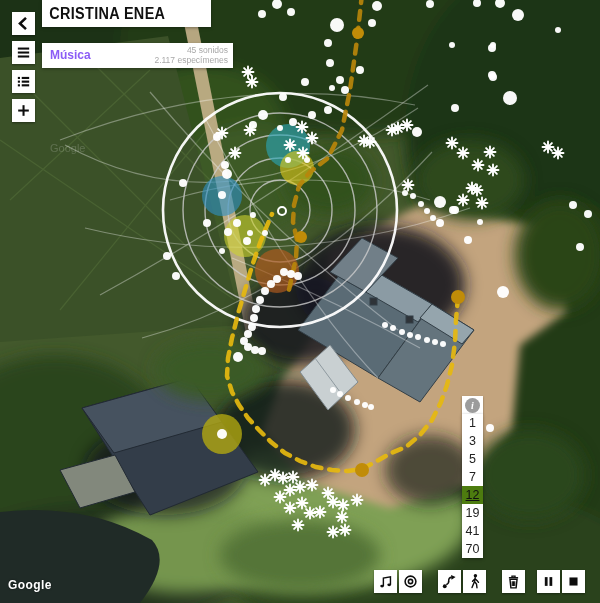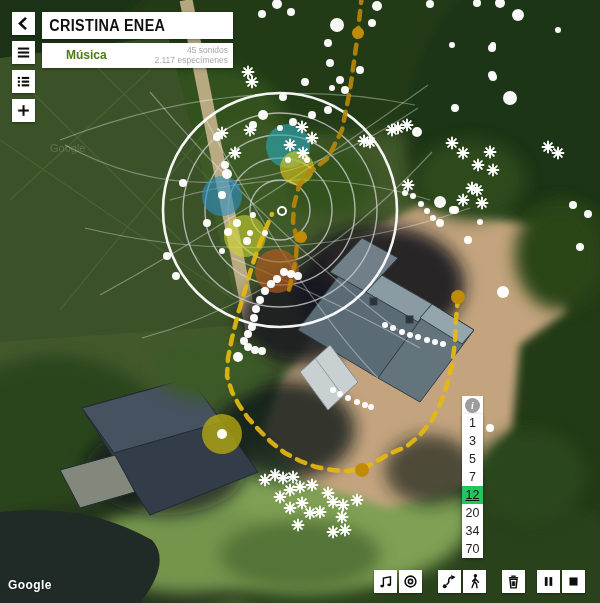--- a/index.html
+++ b/index.html
@@ -2,44 +2,44 @@
 <html><head>
 <meta charset="utf-8">
 <style>
   html,body{margin:0;padding:0;background:#222;}
   #app{position:relative;width:600px;height:603px;overflow:hidden;
        font-family:"Liberation Sans", sans-serif;user-select:none;}
   svg{display:block;}
   #map-bg,#overlay-svg{position:absolute;left:0;top:0;}
   
   .panel{position:absolute;background:#fff;box-shadow:0 1px 3px rgba(0,0,0,.35);}
-  #title-box{left:42px;top:12px;width:191px;height:27px;}
+  #title-box{left:42px;top:0;width:169px;height:27px;}
   #title-box .t{display:inline-block;font-size:16px;font-weight:bold;color:#111;
       line-height:27px;padding-left:8px;letter-spacing:.4px;
       transform:scaleX(.9);transform-origin:left center;white-space:nowrap;}
   #subtitle-box{left:42px;top:43px;width:191px;height:25px;}
-  #subtitle-box .s{font-size:12px;font-weight:bold;color:#4d7c0f;line-height:25px;padding-left:24px;margin-top:28px;}
+  #subtitle-box .s{font-size:12px;font-weight:bold;color:#8b5cf6;line-height:25px;padding-left:8px;margin-top:28px;}
   #stats{position:absolute;right:5px;top:3px;text-align:right;color:#a8a8a8;
       font-size:8.5px;line-height:9.5px;}
   
   .sqbtn{width:23px;height:23px;background:#fff;display:flex;align-items:center;
       justify-content:center;box-shadow:0 1px 2px rgba(0,0,0,.4);cursor:pointer;}
   #sidebar{position:absolute;left:12px;top:12px;display:flex;flex-direction:column;gap:6px;}
   #toolbar{position:absolute;left:374px;bottom:10px;display:flex;align-items:center;}
   
   #scale{position:absolute;left:462px;top:396px;width:21px;}
   #scale .info{width:21px;height:18px;background:#fff;display:flex;align-items:center;
       justify-content:center;box-shadow:0 1px 2px rgba(0,0,0,.35);cursor:pointer;}
   #scale .info .cir{width:15px;height:15px;border-radius:50%;background:#9c9c9c;color:#fff;
       font-size:10px;font-weight:bold;font-family:"Liberation Serif",serif;font-style:italic;
       display:flex;align-items:center;justify-content:center;}
   #scale .cells{margin-top:0;box-shadow:0 1px 3px rgba(0,0,0,.4);}
   #scale .cell{width:21px;height:18px;background:#fff;color:#222;font-size:12.5px;
       display:flex;align-items:center;justify-content:center;cursor:pointer;}
-  #scale .cell.sel{background:#22c55e;color:#111;text-decoration:underline;}
+  #scale .cell.sel{background:#4d7c0f;color:#111;text-decoration:underline;}
   
   #google{position:absolute;left:8px;bottom:11px;color:#fff;font-size:12px;font-weight:bold;
       letter-spacing:.4px;text-shadow:0 0 2px rgba(0,0,0,.55);}
 </style>
 </head>
 <body>
 
 <div id="app">
 
   <svg id="map-bg" width="600" height="603" viewBox="0 0 600 603">
@@ -567,22 +567,22 @@
   <div id="scale">
     <div class="info">
       <div class="cir">i</div>
     </div>
     <div class="cells">
         <div class="cell">1</div>
         <div class="cell">3</div>
         <div class="cell">5</div>
         <div class="cell">7</div>
         <div class="cell sel">12</div>
-        <div class="cell">20</div>
-        <div class="cell">34</div>
+        <div class="cell">19</div>
+        <div class="cell">41</div>
         <div class="cell">70</div>
       </div>
   </div>
 
   <div id="toolbar">
       <div class="sqbtn" style="margin-left: 0px;">
         <svg width="17" height="17" viewBox="0 0 24 24">
           <path d="M9 18.5 V7.2 L19 5.4 V16.7" fill="none" stroke="#0d0d0d" stroke-width="2"></path>
           <ellipse cx="7.2" cy="18.5" rx="2.6" ry="2" fill="#0d0d0d"></ellipse>
           <ellipse cx="17.2" cy="16.7" rx="2.6" ry="2" fill="#0d0d0d"></ellipse>

